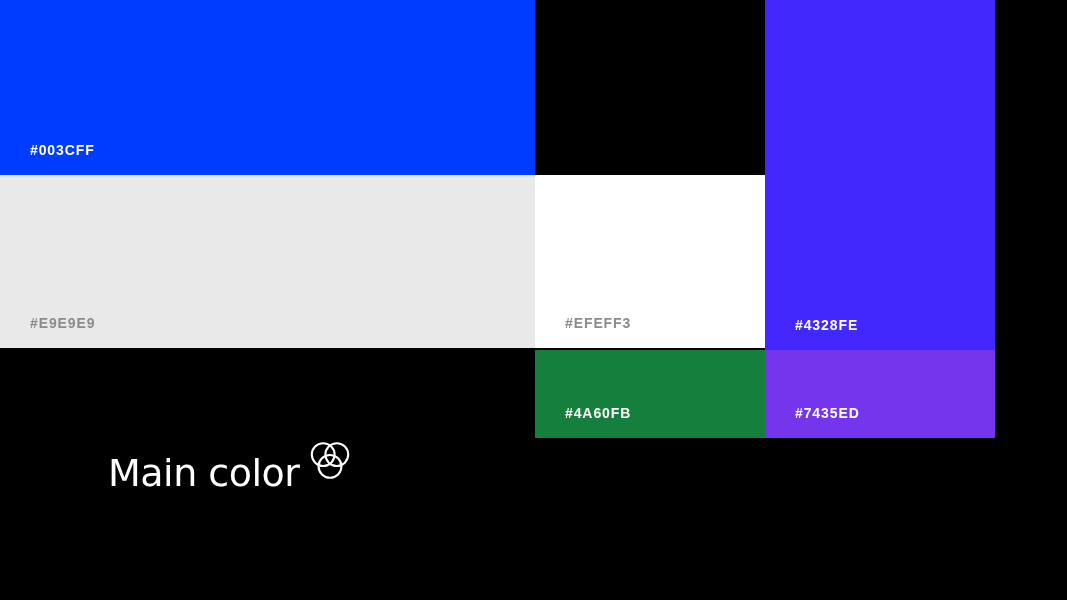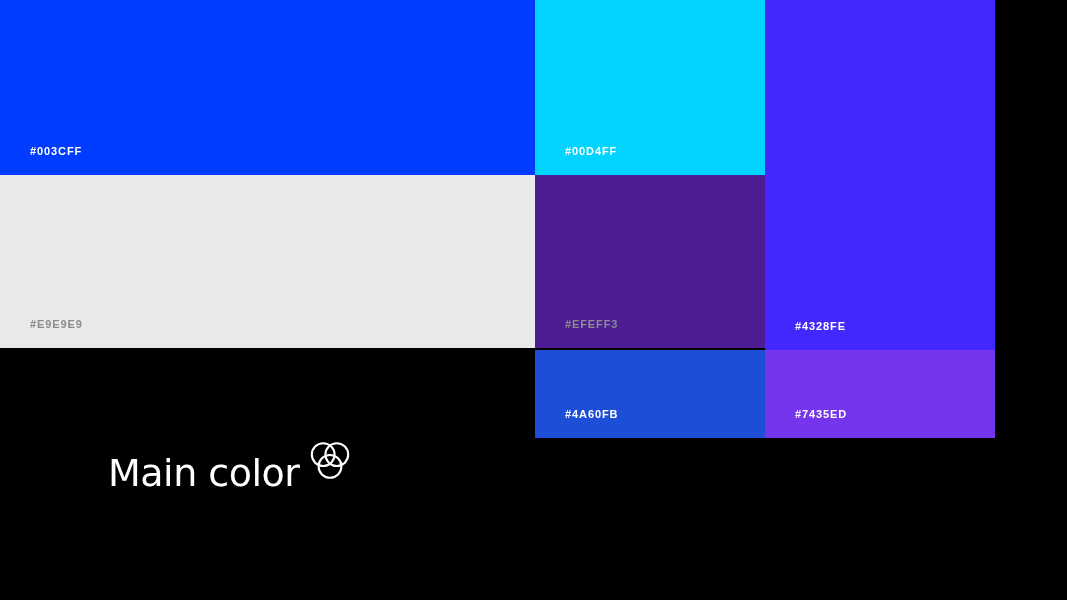--- a/index.html
+++ b/index.html
@@ -28,21 +28,21 @@
   
   .swatch {
     position: absolute;
     box-sizing: border-box;
   }
   .swatch-label {
     position: absolute;
     left: 30px;
     bottom: 18px;
     font-family: "Liberation Sans", sans-serif;
-    font-size: 11px;
+    font-size: 14px;
     font-weight: 700;
     letter-spacing: 0.9px;
     white-space: nowrap;
     line-height: 1;
   }
   .label-light { color: #ffffff; }
   .label-dark  { color: #8c8c8c; }
 
   
   #sw-blue     { left: 0px;   top: 0px;   width: 535px; height: 175px; }
@@ -86,29 +86,26 @@
 <div id="canvas" style="background: rgb(0, 0, 0);">
 
   <div class="swatch" id="sw-blue" style="background: rgb(0, 60, 255);">
     <span class="swatch-label label-light" style="color: rgb(255, 255, 255);">#003CFF</span>
   </div>
 
   <div class="swatch" id="sw-gray" style="background: rgb(233, 233, 233);">
     <span class="swatch-label label-dark" style="color: rgb(140, 140, 140);">#E9E9E9</span>
   </div>
 
-  <div class="swatch" id="sw-cyan" style="background: rgb(0, 212, 255);">
-    <span class="swatch-label label-light" style="color: rgb(255, 255, 255);">#00D4FF</span>
-  </div>
 
-  <div class="swatch" id="sw-offwhite" style="background: #4c1d95;">
+  <div class="swatch" id="sw-offwhite" style="background: #ffffff;">
     <span class="swatch-label label-dark" style="color: rgb(140, 140, 140);">#EFEFF3</span>
   </div>
 
-  <div class="swatch" id="sw-royal" style="background: #1d4ed8;">
+  <div class="swatch" id="sw-royal" style="background: #15803d;">
     <span class="swatch-label label-light" style="color: rgb(255, 255, 255);">#4A60FB</span>
   </div>
 
   <div class="swatch" id="sw-indigo" style="background: rgb(67, 40, 254);">
     <span class="swatch-label label-light" style="color: rgb(255, 255, 255);">#4328FE</span>
   </div>
 
   <div class="swatch" id="sw-purple" style="background: rgb(116, 53, 237);">
     <span class="swatch-label label-light" style="color: rgb(255, 255, 255);">#7435ED</span>
   </div>

